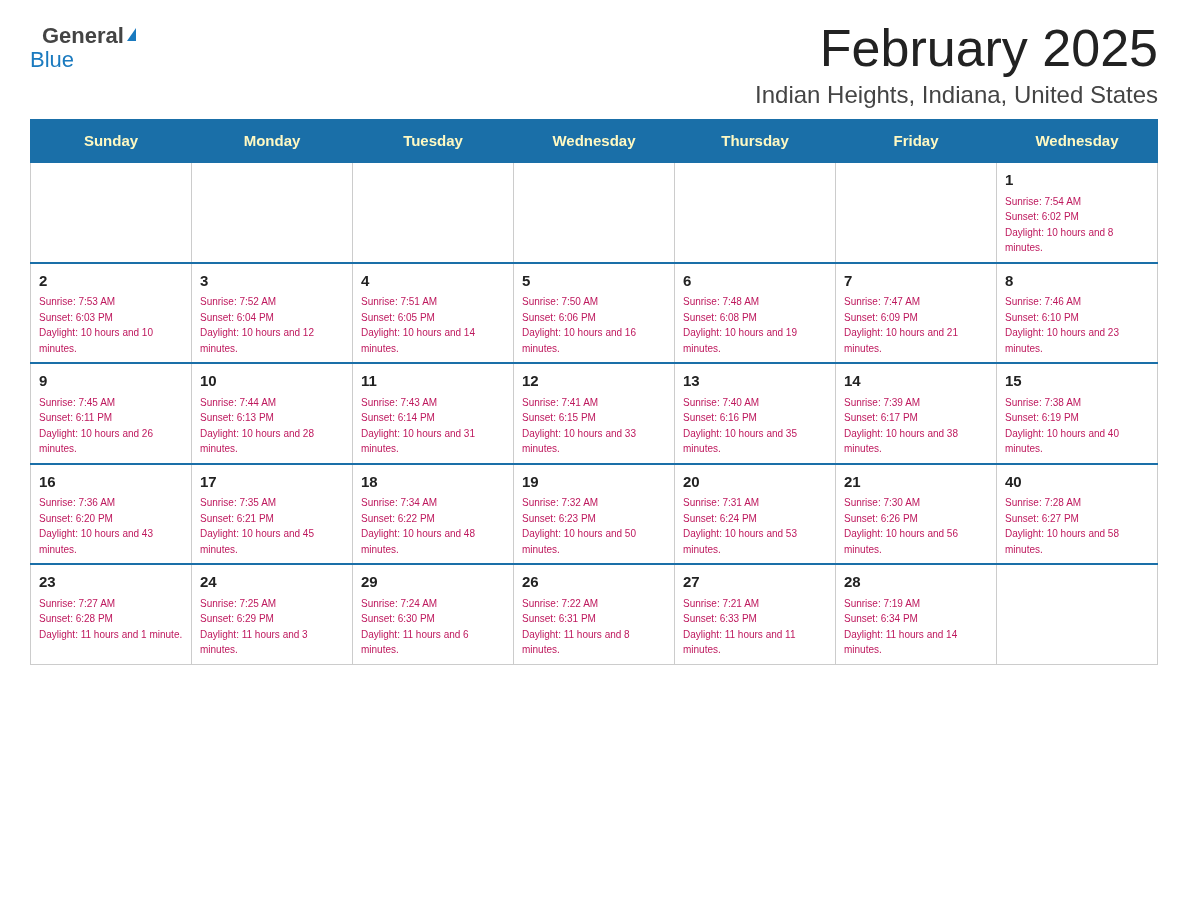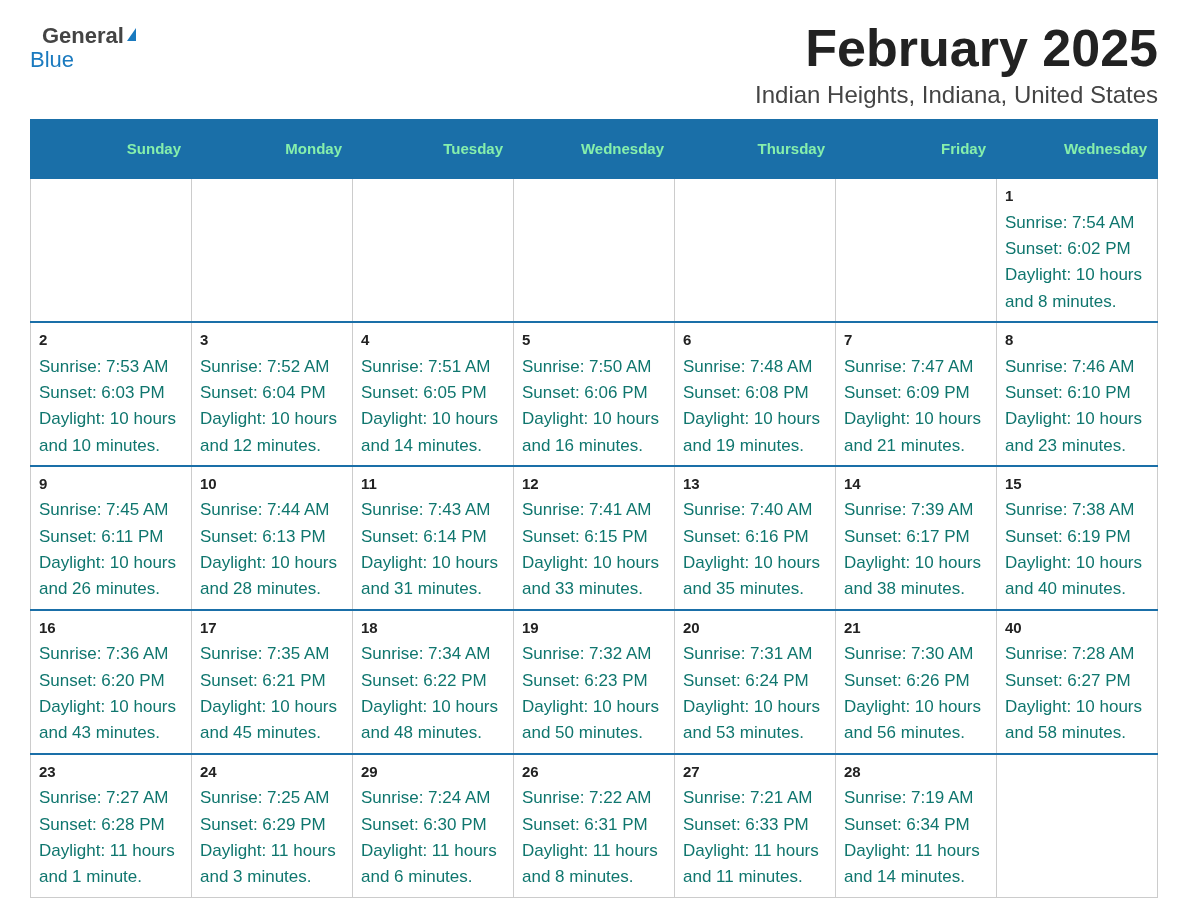--- a/index.html
+++ b/index.html
@@ -20,41 +20,41 @@
       display: flex;
       flex-direction: column;
       align-items: flex-start;
       padding-top: 5px;
     }
     .title-block {
       text-align: right;
     }
     .month-title {
       font-size: 52px;
-      font-weight: bold;
+      font-weight: normal;
       color: #222;
       line-height: 1.1;
     }
     .location {
       font-size: 24px;
       color: #444;
       margin-top: 4px;
     }
     .calendar {
       width: 100%;
       border-collapse: collapse;
       margin-top: 8px;
     }
     .calendar thead th {
       background-color: #1a6fa8;
-      color: #86efac;
+      color: #fef9c3;
       font-size: 15px;
       font-weight: bold;
-      padding: 20px 10px;
-      text-align: right;
+      padding: 12px 10px;
+      text-align: center;
       border: 1px solid #1a6fa8;
     }
     .calendar tbody td {
       vertical-align: top;
       border: 1px solid #ccc;
       border-top: 2px solid #1a6fa8;
       padding: 6px 8px;
       width: calc(100% / 7);
       min-height: 100px;
       font-size: 12.5px;
@@ -62,22 +62,22 @@
       line-height: 1.5;
     }
     .day-number {
       font-size: 15px;
       font-weight: bold;
       color: #222;
       display: block;
       margin-bottom: 2px;
     }
     .day-info {
-      font-size: 17px;
-      color: #0f766e;
+      font-size: 10px;
+      color: #be185d;
       line-height: 1.55;
     }
     .logo-row {
       display: flex;
       align-items: center;
       line-height: 1;
     }
     .logo-text-general {
       font-size: 22px;
       font-weight: bold;

